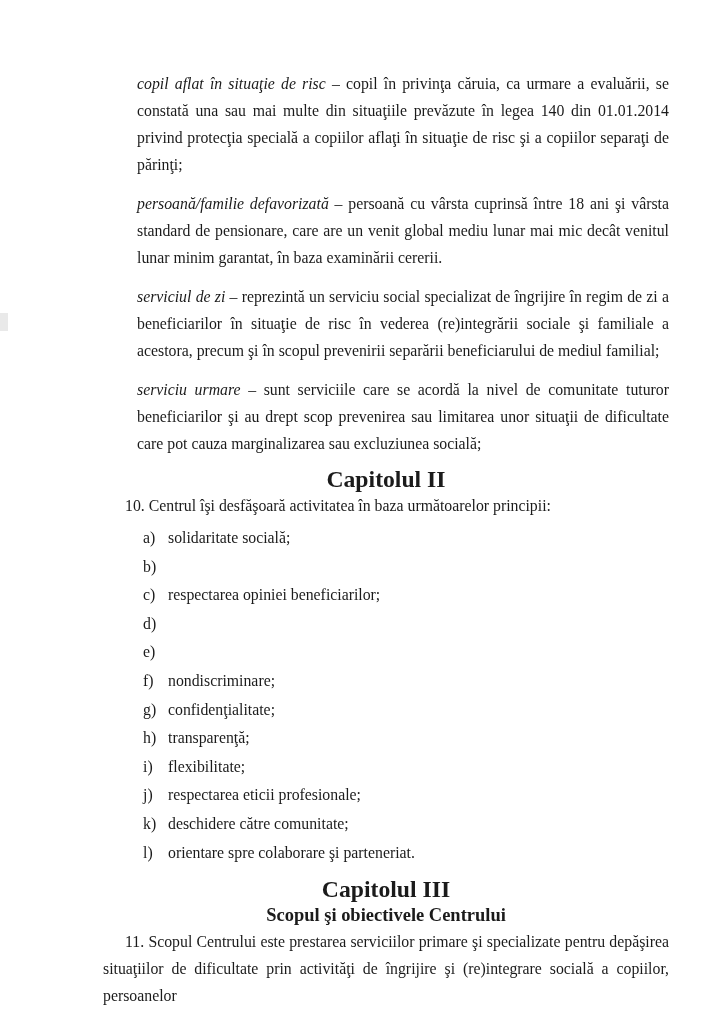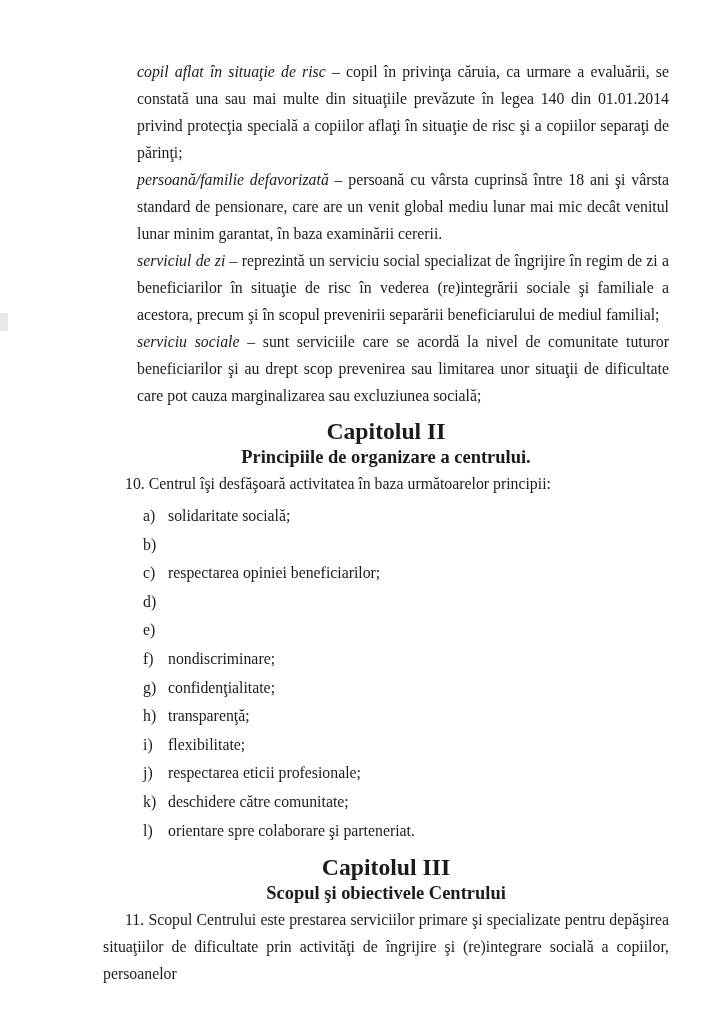--- a/index.html
+++ b/index.html
@@ -15,20 +15,21 @@
     position: absolute;
     left: 103px; top: 58px;
     width: 566px;
     font-size: 15.8px;
   }
   
   .defs { padding-left: 34px; }
   .defs p {
     text-align: justify;
     line-height: 27px;
+    margin-top: 12px;
   }
   .defs em { font-style: italic; }
 
   .chapter-title, .chapter-subtitle {
     text-align: center;
     font-weight: bold;
     line-height: 26px;
   }
   .chapter-title { margin-top: 9px; }
 
@@ -64,25 +65,24 @@
 <body>
 
 <div class="edge-artifact"></div>
 
 <div class="page">
 
   <div class="defs">
     <p><em>copil aflat în situaţie de risc</em><span> – copil în privinţa căruia, ca urmare a evaluării, se constată una sau mai multe din situaţiile prevăzute în legea 140 din 01.01.2014 privind protecţia specială a copiilor aflaţi în situaţie de risc şi a copiilor separaţi de părinţi;</span></p>
     <p><em>persoană/familie defavorizată</em><span> – persoană cu vârsta cuprinsă între 18 ani şi vârsta standard de pensionare, care are un venit global mediu lunar mai mic decât venitul lunar minim garantat, în baza examinării cererii.</span></p>
     <p><em>serviciul de zi</em><span> – reprezintă un serviciu social specializat de îngrijire în regim de zi a beneficiarilor în situaţie de risc în vederea (re)integrării sociale şi familiale a acestora, precum şi în scopul prevenirii separării beneficiarului de mediul familial;</span></p>
-    <p><em>serviciu sociale</em><span> – sunt serviciile care se acordă la nivel de comunitate tuturor beneficiarilor şi au drept scop prevenirea sau limitarea unor situaţii de dificultate care pot cauza marginalizarea sau excluziunea socială;</span></p>
+    <p><em>serviciu urmare</em><span> – sunt serviciile care se acordă la nivel de comunitate tuturor beneficiarilor şi au drept scop prevenirea sau limitarea unor situaţii de dificultate care pot cauza marginalizarea sau excluziunea socială;</span></p>
   </div>
 
   <h2 class="chapter-title">Capitolul II</h2>
-  <h3 class="chapter-subtitle">Principiile de organizare a centrului.</h3>
 
   <p class="numbered">10. Centrul îşi desfăşoară activitatea în baza următoarelor principii:</p>
 
   <ul class="principles">
     <li>
         <span class="marker">a)</span>
         <span>solidaritate socială;</span>
       </li>
     <li>
         <span class="marker">b)</span>

